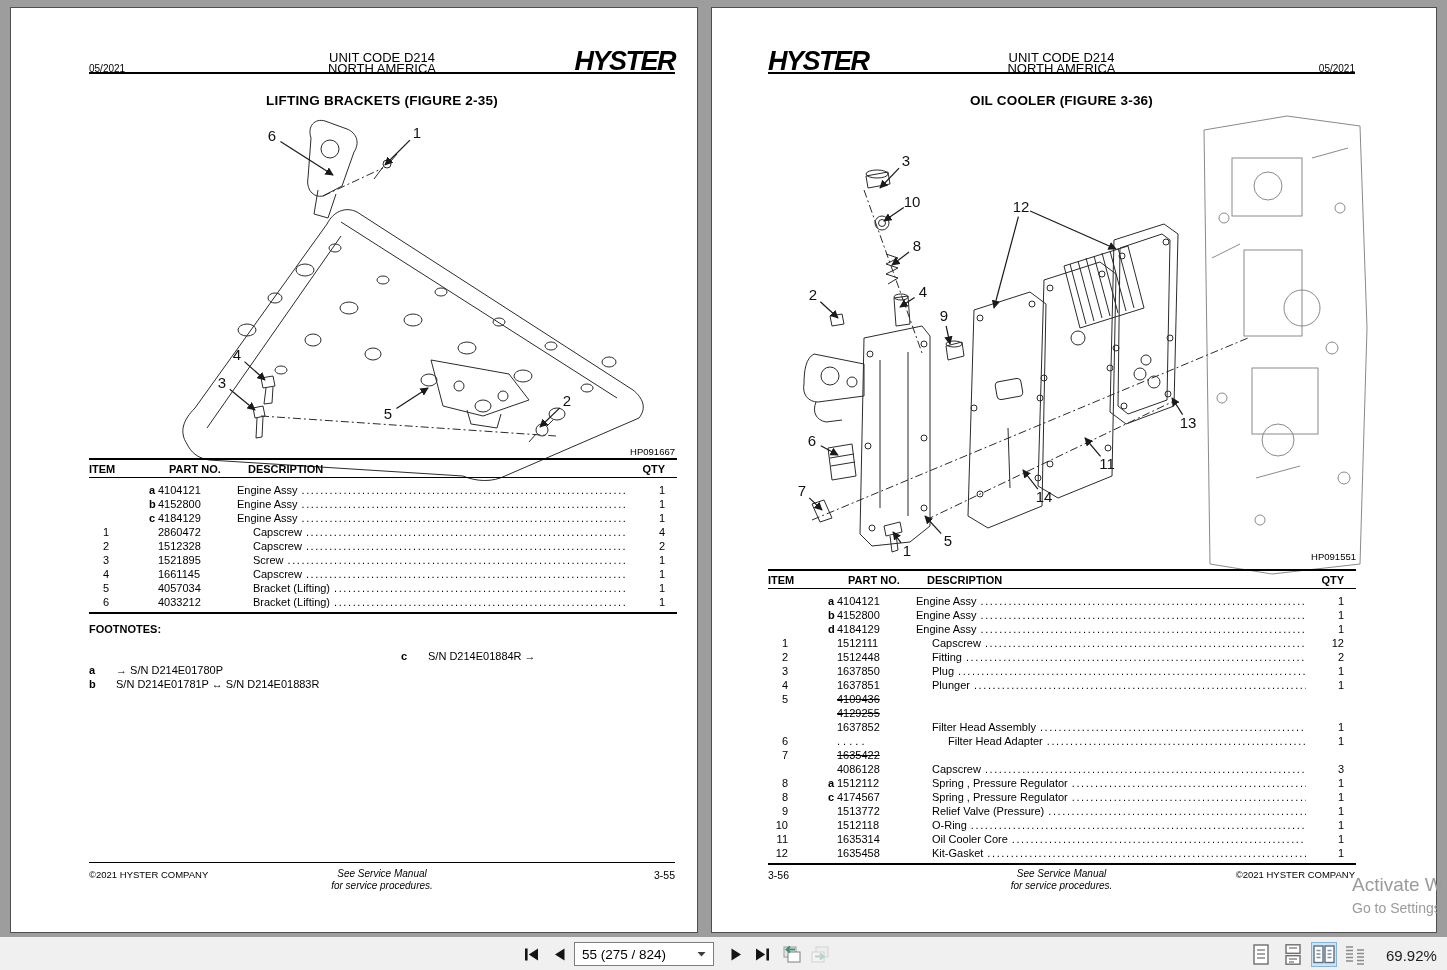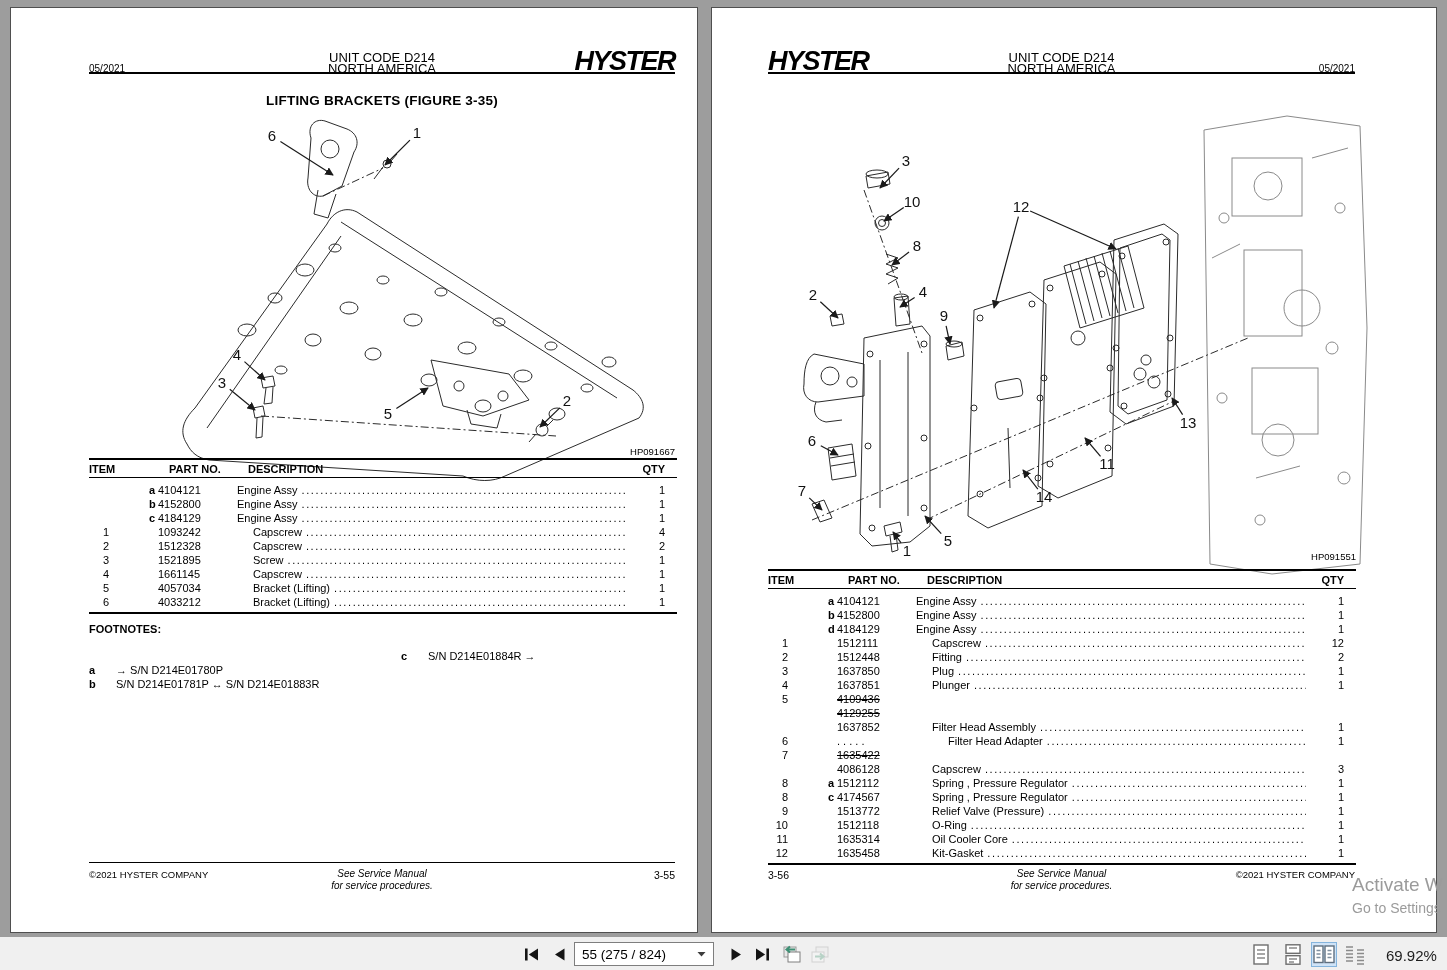--- a/index.html
+++ b/index.html
@@ -96,21 +96,21 @@
 <body>
 
 <div class="page page-left">
   <div class="hdr-date">05/2021</div>
   <div class="hdr-center">
     <div>UNIT CODE D214</div>
     <div>NORTH AMERICA</div>
   </div>
   <div class="brand">HYSTER</div>
   <div class="hrule"></div>
-  <div class="pg-title">LIFTING BRACKETS (FIGURE 3-35)</div>
+  <div class="pg-title">LIFTING BRACKETS (FIGURE 2-35)</div>
 
   <svg class="fig-svg" width="688" height="926" viewBox="0 0 688 926">
     <defs>
       <marker id="ahL" viewBox="0 0 10 10" refX="9" refY="5" markerWidth="7" markerHeight="7" orient="auto-start-reverse">
         <path d="M0,0 L10,5 L0,10 z" fill="#1a1a1a"></path>
       </marker>
     </defs>
     <g stroke="#2b2b2b" fill="none" stroke-width="1">
 
       <path d="M176,436 C168,424 172,412 184,400 L316,216 C322,204 334,198 346,204 L622,382 C632,390 636,400 628,410 L494,468 C482,474 466,474 452,468 L198,452 C186,450 180,444 176,436 Z"></path>
@@ -206,21 +206,21 @@
           <div class="c-item"></div>
           <div class="c-part"><b class="pfx">c</b><span>4184129</span></div>
           <div class="c-desc ind0">
             <span>Engine Assy</span>
             <span class="dots"></span>
           </div>
           <div class="c-qty">1</div>
         </div>
         <div class="trow">
           <div class="c-item">1</div>
-          <div class="c-part"><b class="pfx"></b><span>1093242</span></div>
+          <div class="c-part"><b class="pfx"></b><span>2860472</span></div>
           <div class="c-desc ind1">
             <span>Capscrew</span>
             <span class="dots"></span>
           </div>
           <div class="c-qty">4</div>
         </div>
         <div class="trow">
           <div class="c-item">2</div>
           <div class="c-part"><b class="pfx"></b><span>1512328</span></div>
           <div class="c-desc ind1">
@@ -288,20 +288,21 @@
 </div>
 
 <div class="page page-right">
   <div class="brand">HYSTER</div>
   <div class="hdr-center">
     <div>UNIT CODE D214</div>
     <div>NORTH AMERICA</div>
   </div>
   <div class="hdr-date">05/2021</div>
   <div class="hrule"></div>
+  <div class="pg-title">OIL COOLER (FIGURE 3-36)</div>
 
   <svg class="fig-svg" width="726" height="926" viewBox="0 0 726 926">
     <defs>
       <marker id="ahR" viewBox="0 0 10 10" refX="9" refY="5" markerWidth="7" markerHeight="7" orient="auto-start-reverse">
         <path d="M0,0 L10,5 L0,10 z" fill="#1a1a1a"></path>
       </marker>
     </defs>
 
     <g stroke="#8a8a8a" fill="none" stroke-width="1">
       <path d="M492,122 L575,108 L648,118 L655,320 L648,556 L560,566 L498,556 Z"></path>

